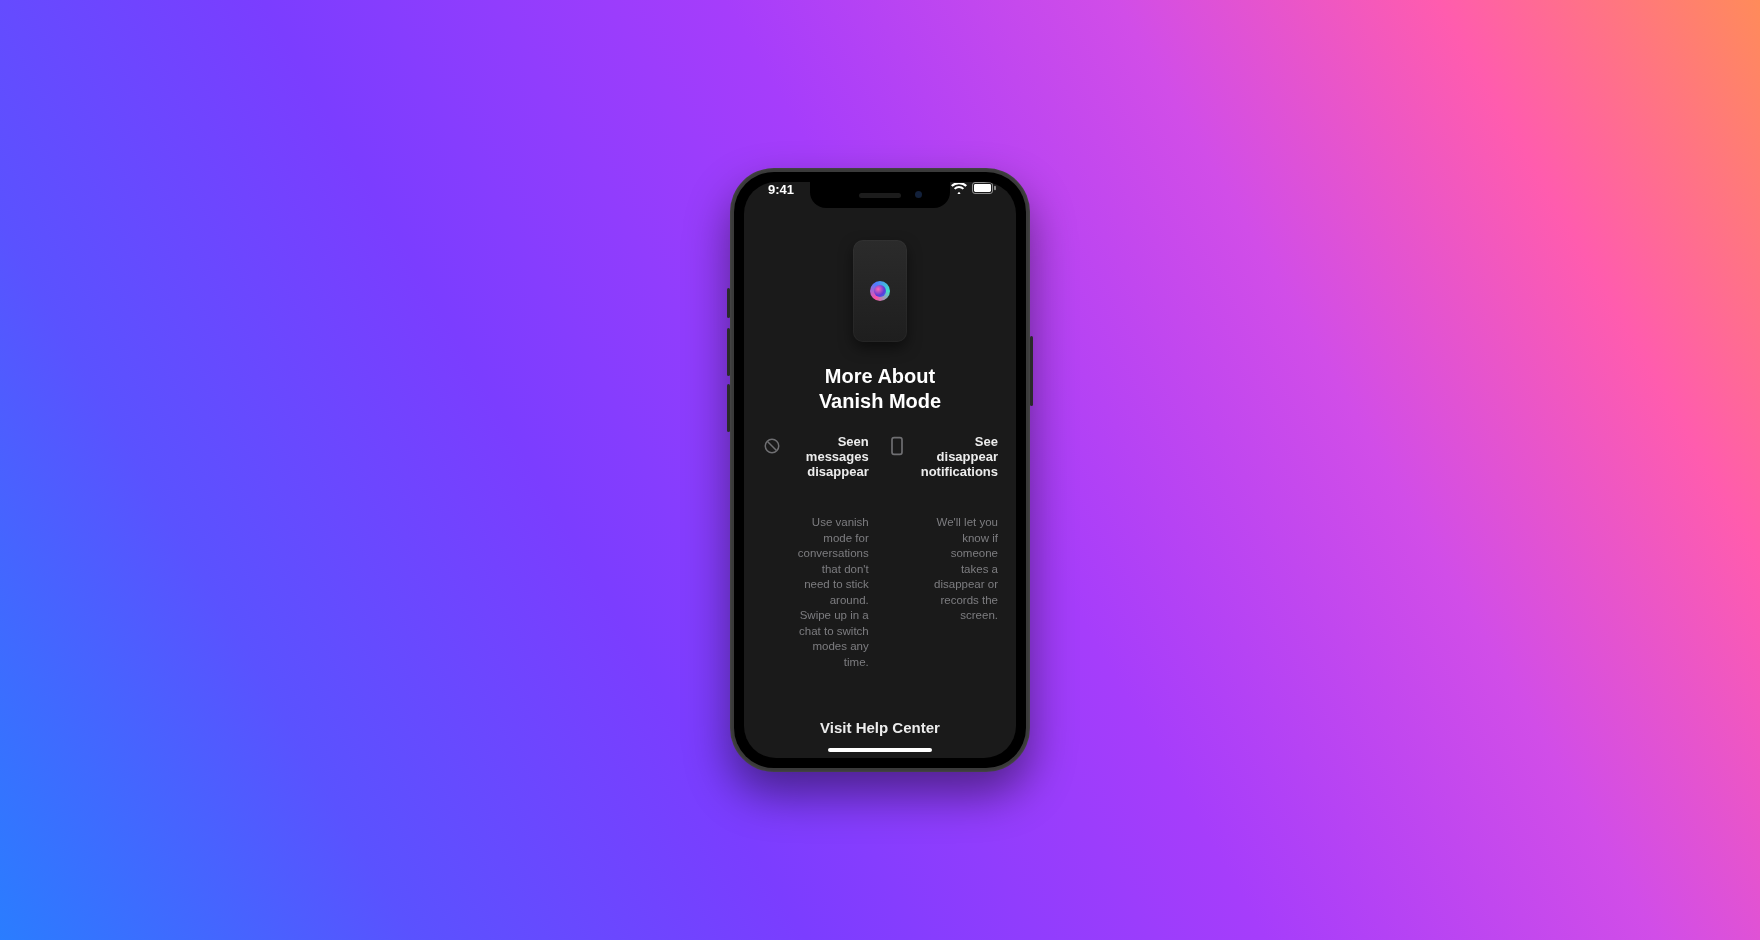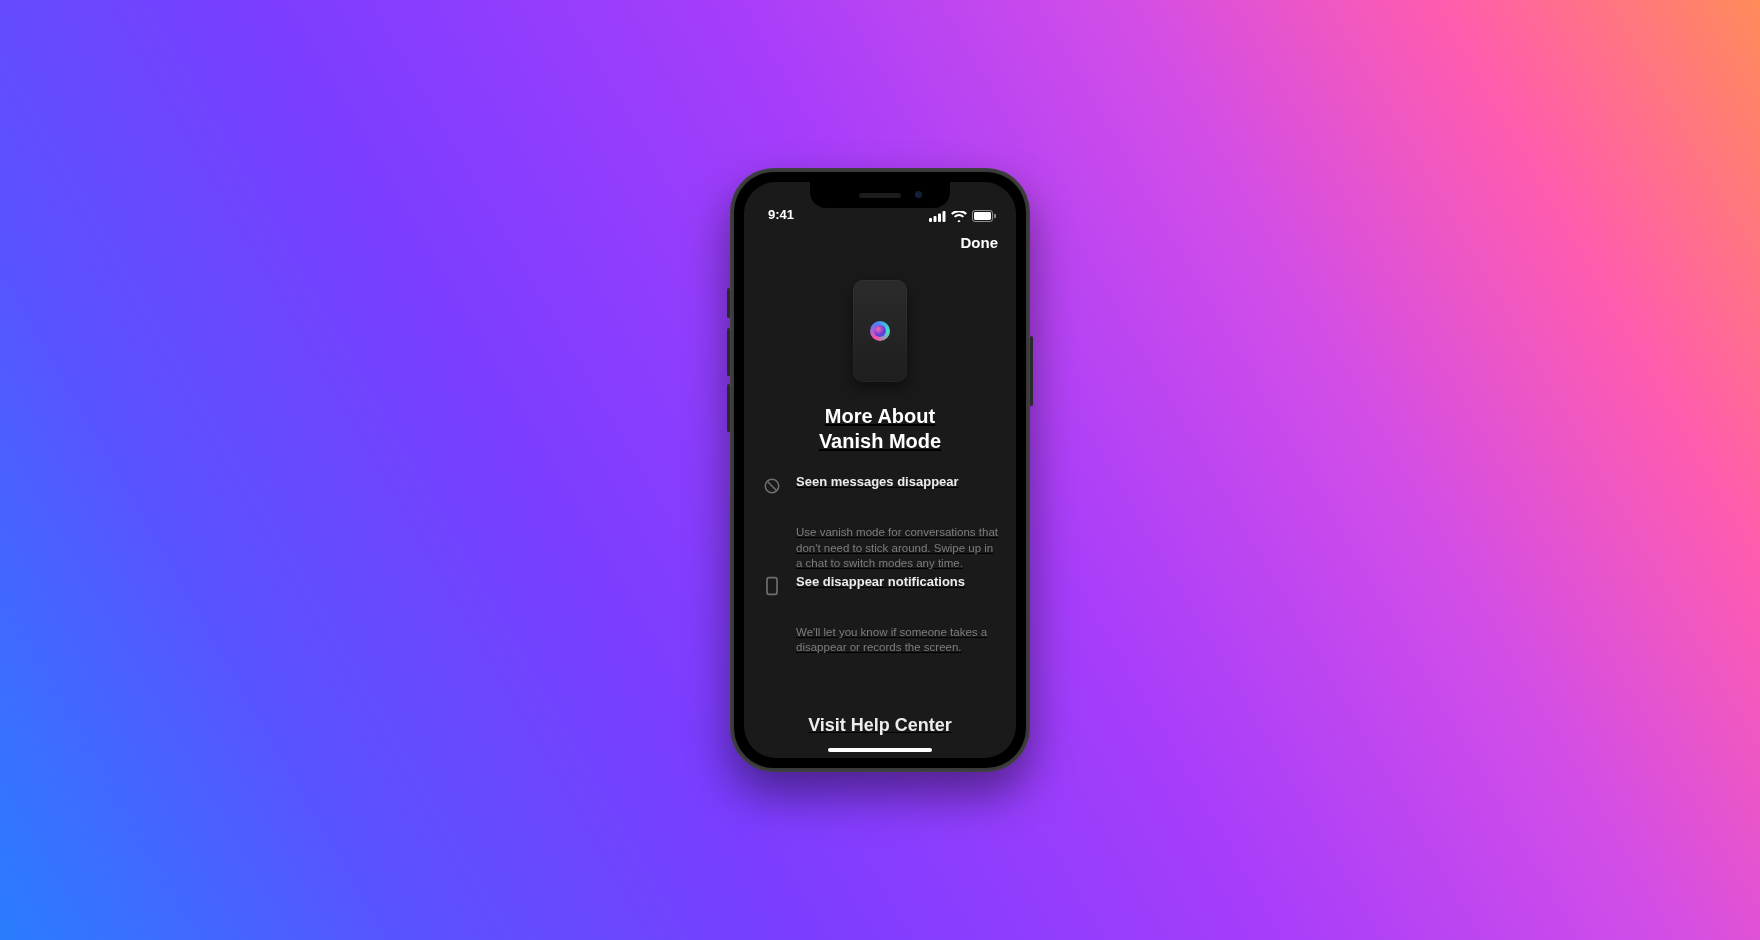--- a/index.html
+++ b/index.html
@@ -69,21 +69,21 @@
     border-bottom-right-radius: 16px;
     z-index: 5;
     display:flex; align-items:center; justify-content:center; gap:10px;
   }
   .notch .speaker { width:42px; height:5px; background:#1c1c1c; border-radius:3px; }
   .notch .cam { width:7px; height:7px; background:#12203a; border-radius:50%; position:absolute; right:28px; top:9px; }
 
   
   .statusbar {
     height: 40px;
-    display:flex; align-items:flex-end; justify-content:space-between;
+    display:flex; align-items:flex-start; justify-content:space-between;
     padding: 0 20px 0 24px;
     color:#fff;
     font-size: 13px;
     font-weight: 600;
     position: relative; z-index:4;
   }
   .status-icons { display:flex; align-items:center; gap:5px; }
   .status-icons svg { display:block; }
 
   
@@ -96,21 +96,20 @@
     background:none; border:none; color:#fff;
     font-size: 15px; font-weight:600;
     cursor:pointer;
   }
 
   .content {
     flex:1;
     display:flex; flex-direction:column;
     padding: 10px 18px 0 18px;
     overflow:hidden;
-    text-decoration:underline;
   }
 
   
   .hero {
     align-self:center;
     width: 54px; height: 102px;
     border-radius: 10px;
     background: linear-gradient(180deg,#2b2b2b,#1e1e1e);
     box-shadow: 0 6px 14px rgba(0,0,0,0.5), inset 0 0 0 1px rgba(255,255,255,0.03);
     position:relative;
@@ -132,21 +131,21 @@
   .title {
     color:#fff;
     font-size: 20px;
     font-weight:700;
     text-align:center;
     line-height:1.25;
     margin: 0 auto 20px auto;
     max-width: 180px;
   }
 
-  .feature-list { display:flex; flex-direction:column; gap:2px; }
+  .feature-list { display:flex; flex-direction:row; gap:18px;text-align:right; }
   .feature {
     display:flex; align-items:flex-start; gap:14px;
   }
   .feature .ficon {
     width:20px; height:20px; flex:0 0 20px;
     display:flex; align-items:center; justify-content:center;
     margin-top:2px;
     color:#6f6f72;
   }
   .feature .ftext { flex:1; }
@@ -155,21 +154,21 @@
     margin-bottom:3px;
   }
   .feature .ft-body {
     color:#7d7d80; font-size:11.5px; line-height:1.35;margin-top:36px;
   }
 
   .help-link {
     margin-top:auto;
     text-align:center;
     color:#ececec;
-    font-size:18px;
+    font-size:15px;
     font-weight:600;
     padding: 14px 0 8px 0;
     cursor:pointer;
   }
 
   .home-indicator {
     align-self:center;
     width:104px; height:4px;
     background:#fff; border-radius:3px;
     margin: 4px 0 6px 0;
@@ -205,23 +204,20 @@
               <path d="M8 9.2a1.3 1.3 0 100 2.6 1.3 1.3 0 000-2.6zM4.3 6.6a5.3 5.3 0 017.4 0l1.4-1.4a7.3 7.3 0 00-10.2 0l1.4 1.4zM1.5 3.8a9.3 9.3 0 0113 0L16 2.3a11.3 11.3 0 00-16 0l1.5 1.5z"></path>
             </svg>
           <svg width="24" height="12" viewBox="0 0 24 12">
               <rect x="0.5" y="0.5" width="20" height="11" rx="2.5" fill="none" stroke="#fff" stroke-opacity="0.5"></rect>
               <rect x="2" y="2" width="17" height="8" rx="1.4" fill="#fff"></rect>
               <rect x="22" y="3.7" width="2" height="4.6" rx="1" fill="#fff" fill-opacity="0.5"></rect>
             </svg>
         </div>
       </div>
 
-      <div class="navrow">
-        <button class="done-btn">Done</button>
-      </div>
 
       <div class="content">
 
         <div class="hero">
           <div class="dot"></div>
         </div>
 
         <h1 class="title">More About Vanish Mode</h1>
 
         <div class="feature-list">

